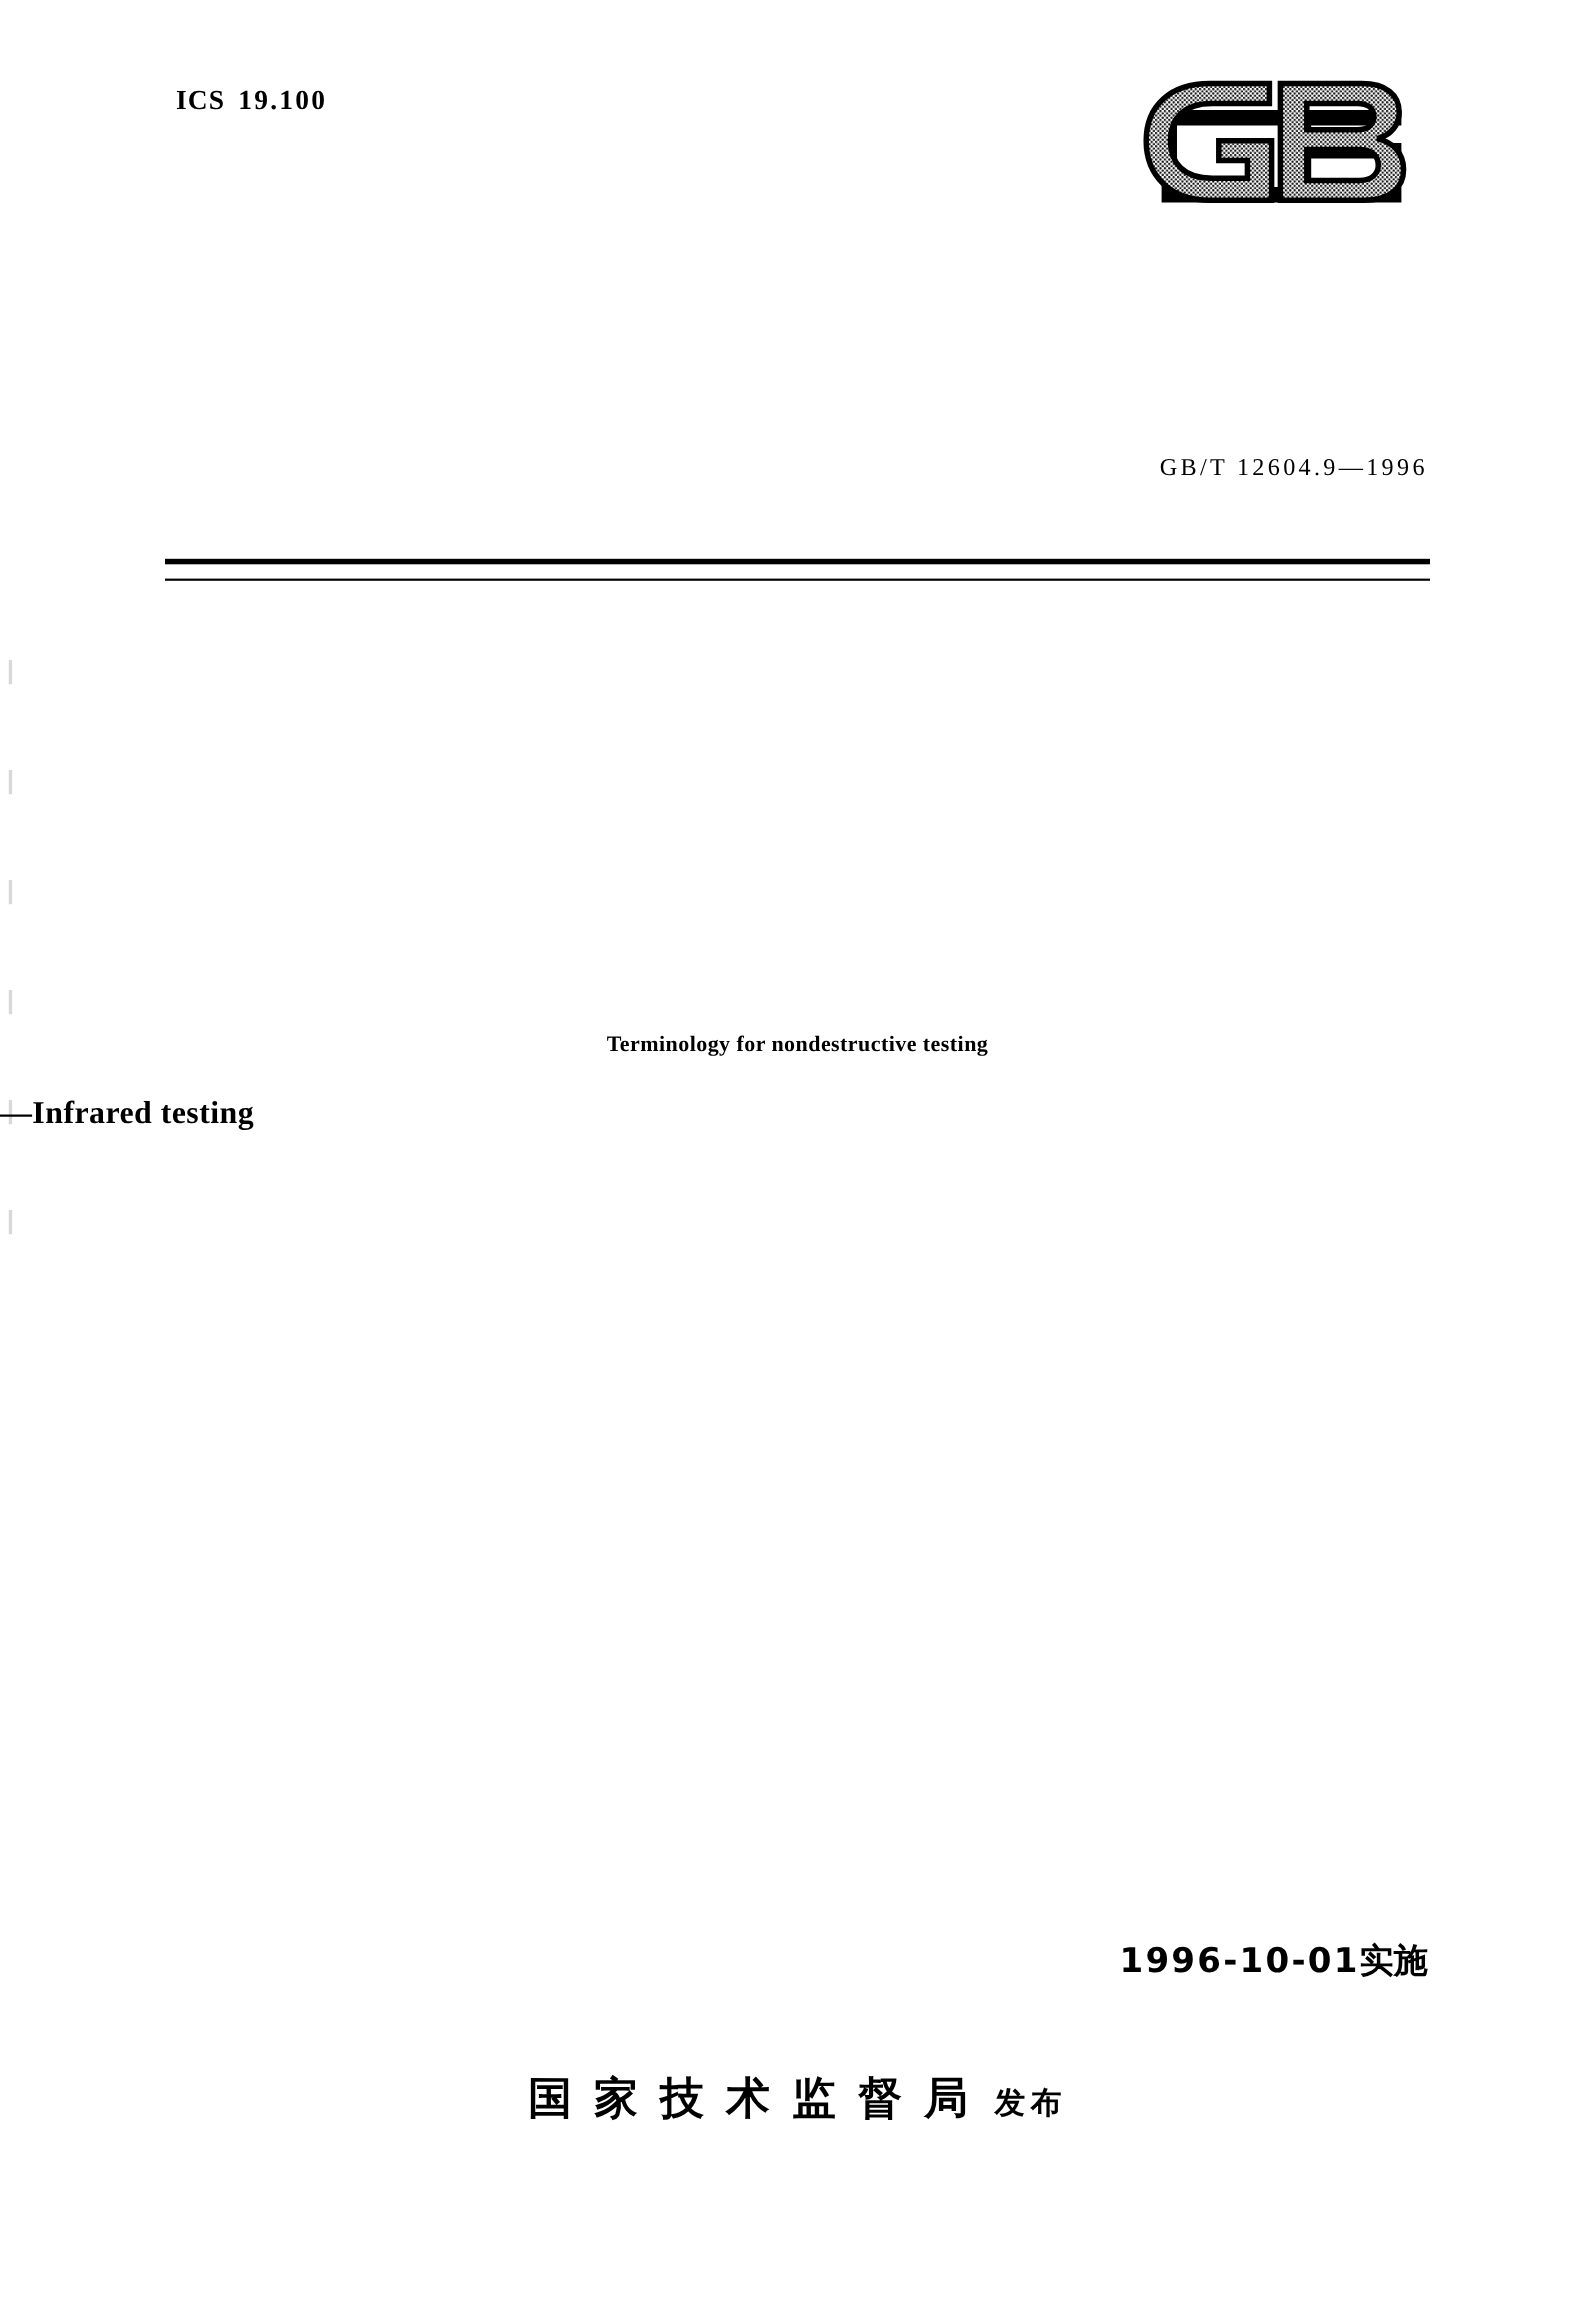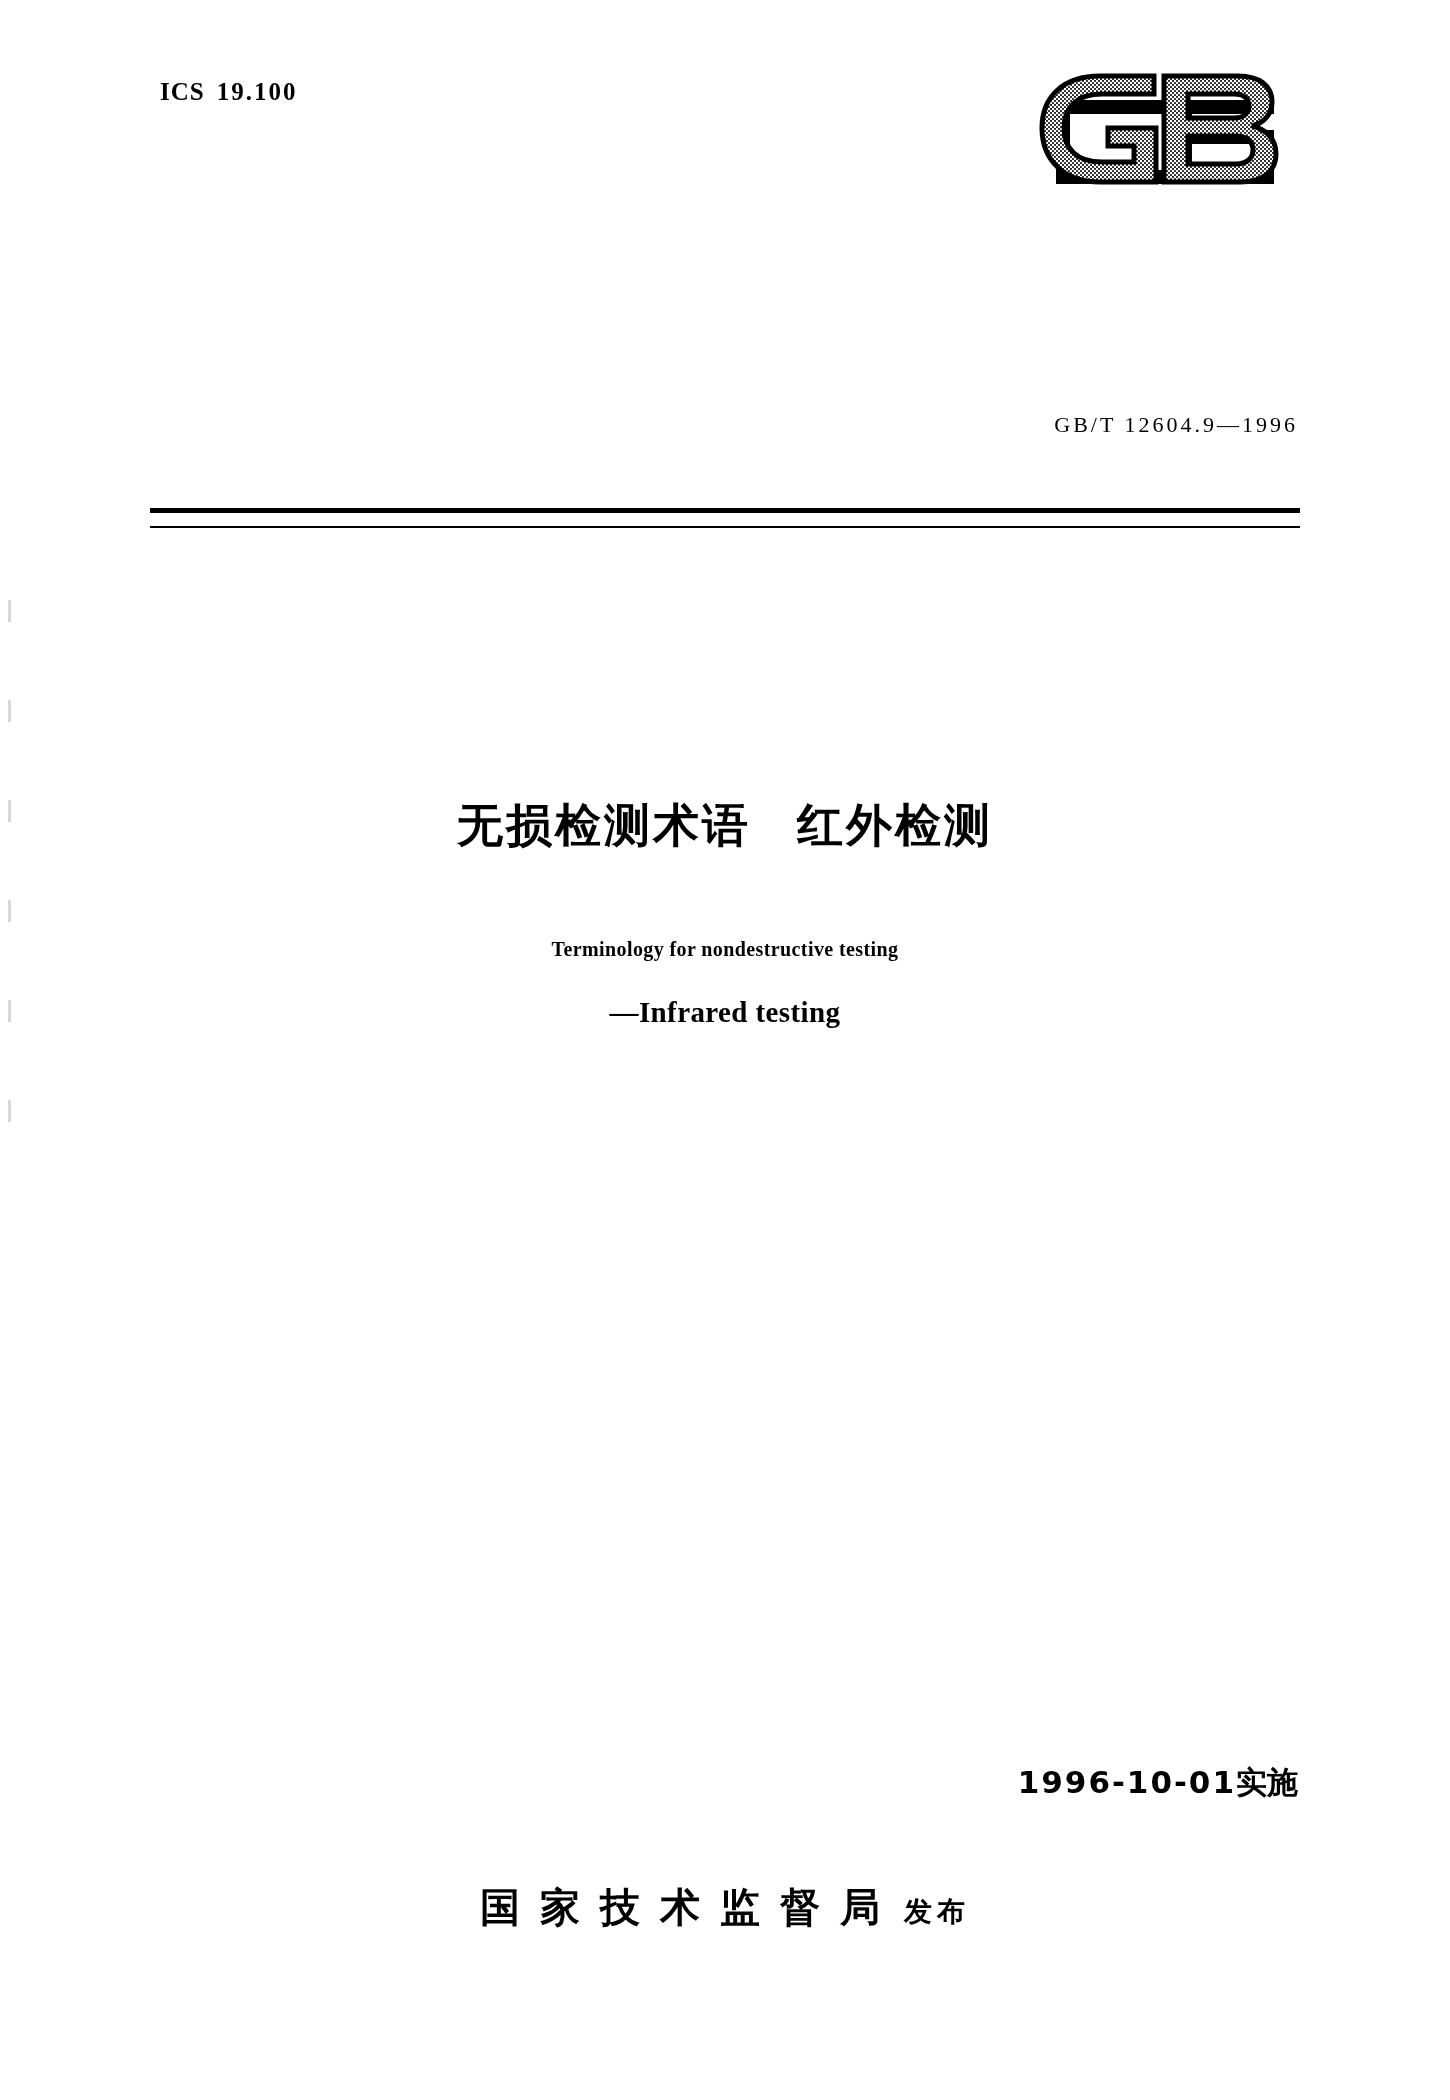--- a/index.html
+++ b/index.html
@@ -118,21 +118,20 @@
     font-family: "Liberation Serif", serif;
     font-weight: bold;
     font-size: 20px;
     letter-spacing: 0.4px;
   }
   .subject-en2 {
     position: absolute;
     left: 0;
     right: 0;
     top: 996px;
-    text-align: center;
     font-family: "Liberation Serif", serif;
     font-weight: bold;
     font-size: 29px;
     letter-spacing: 0.4px;
   }
 
   
   .date-issue {
     position: absolute;
     left: 158px;
@@ -234,23 +233,20 @@
       </g>
     </svg>
   </div>
 
 
   <div class="std-no">GB/T 12604.9—1996</div>
 
   <div class="rule-thick"></div>
   <div class="rule-thin"></div>
 
-  <div class="subject-cn">
-    <span>无损检测术语</span><span class="gap"></span><span>红外检测</span>
-  </div>
 
   <div class="subject-en1">Terminology for nondestructive testing</div>
   <div class="subject-en2">—Infrared testing</div>
 
 
   <div class="date-impl">
     <span>1996-10-01</span><span class="suffix">实施</span>
   </div>
 
   <div class="publisher">

